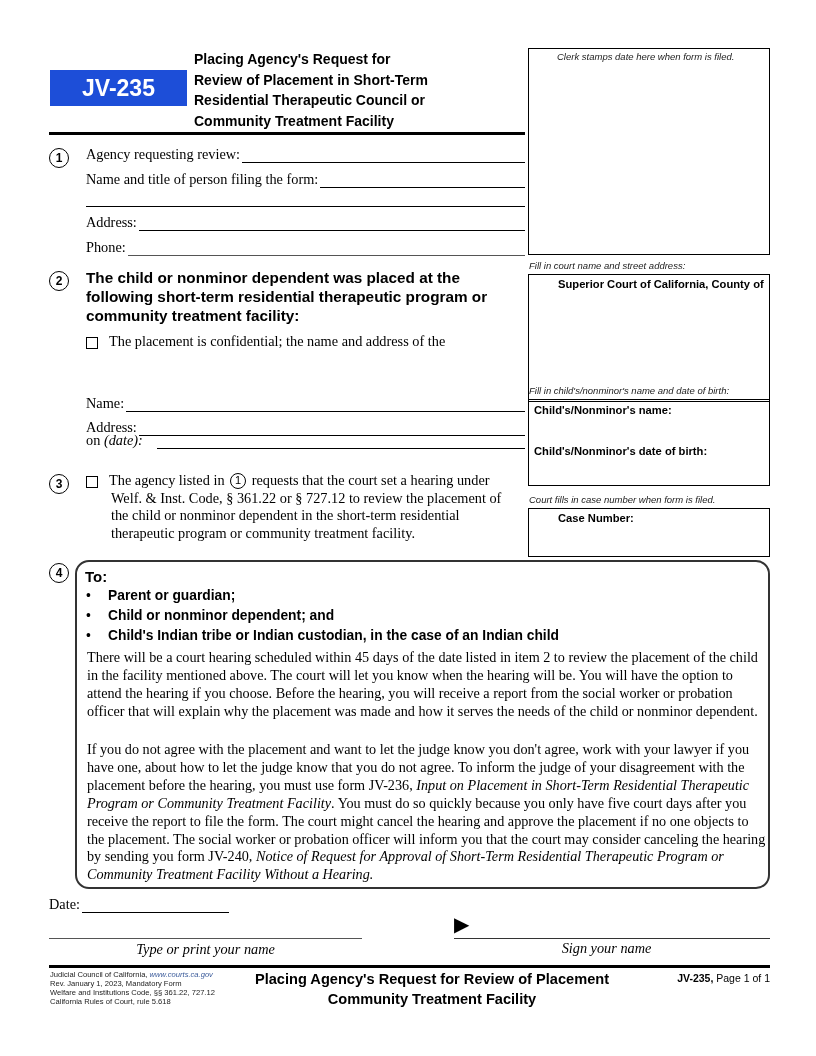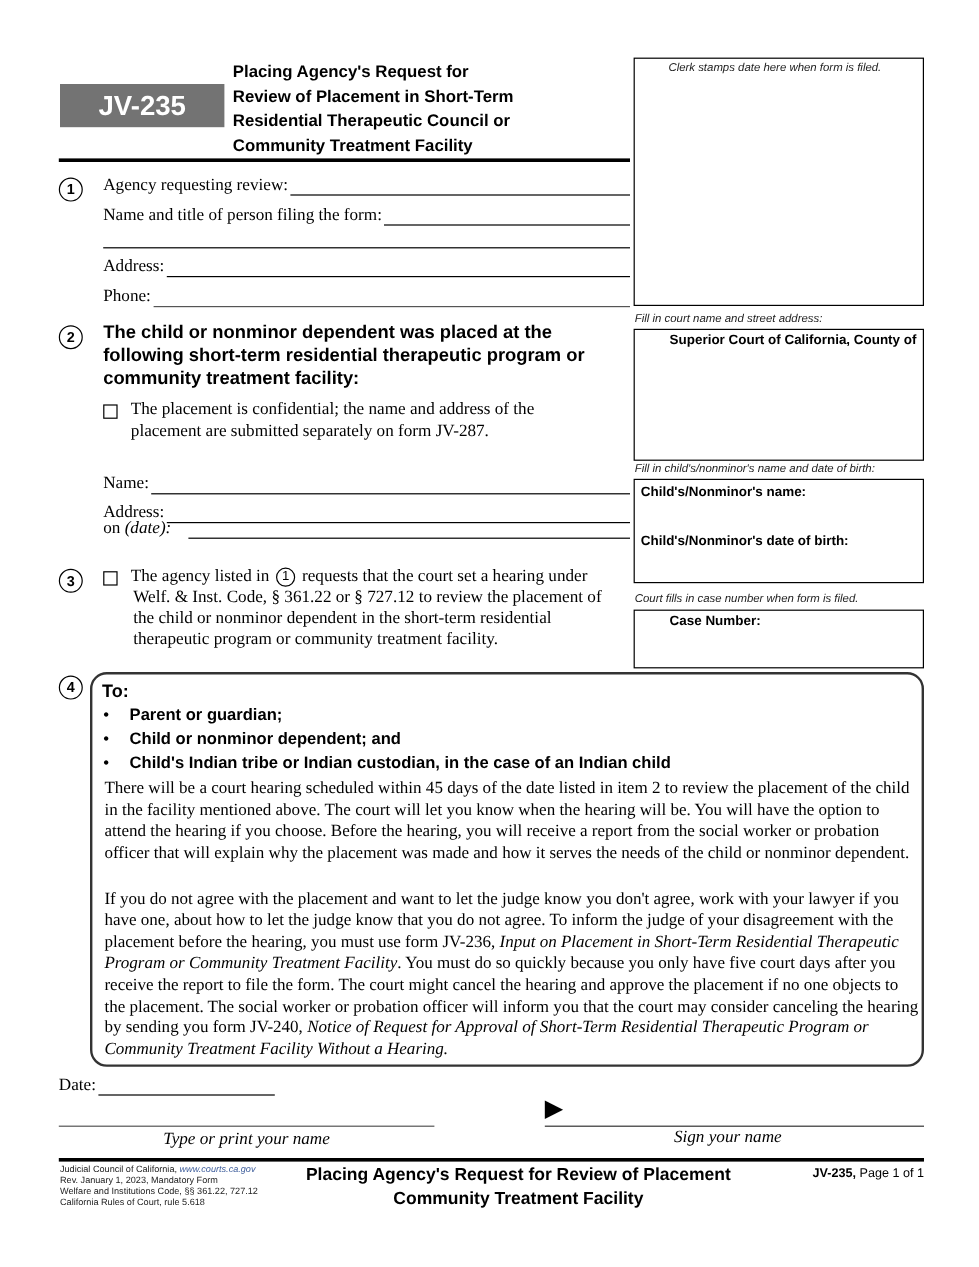--- a/index.html
+++ b/index.html
@@ -1,20 +1,20 @@
 <!DOCTYPE html>
 <html><head>
 <meta charset="utf-8">
 <style>
   html, body { margin: 0; padding: 0; background: #ffffff; }
   body { width: 816px; height: 1056px; position: relative; overflow: hidden; color: #000; font-family: "Liberation Serif", serif; }
   .abs { position: absolute; }
 
   
-  .form-id-box { left: 50px; top: 70px; width: 137px; height: 36px; background: #737373; color: #fff; font-family: "Liberation Sans", sans-serif; font-weight: bold; font-size: 23px; display: flex; align-items: center; justify-content: center; }
+  .form-id-box { left: 50px; top: 70px; width: 137px; height: 36px; background: #1d4ed8; color: #fff; font-family: "Liberation Sans", sans-serif; font-weight: bold; font-size: 23px; display: flex; align-items: center; justify-content: center; }
   .title { left: 194px; top: 49px; width: 330px; font-family: "Liberation Sans", sans-serif; font-weight: bold; font-size: 14px; line-height: 20.5px; }
   .header-rule { left: 49px; top: 132px; width: 476px; height: 3px; background: #000; }
 
   
   .rbox { border: 1px solid #000; box-sizing: border-box; padding-left: 24px; }
   .rlabel { font-family: "Liberation Sans", sans-serif; font-style: italic; font-size: 9.5px; color: #222; }
   .rhead { font-family: "Liberation Sans", sans-serif; font-weight: bold; font-size: 11.2px; }
 
   
   .circle { width: 20px; height: 20px; border: 1.3px solid #000; border-radius: 50%; box-sizing: border-box; font-family: "Liberation Sans", sans-serif; font-weight: bold; font-size: 12px; display: flex; align-items: center; justify-content: center; }
@@ -58,21 +58,21 @@
   <div>Residential Therapeutic Council or</div>
   <div>Community Treatment Facility</div>
 </div>
 <div class="abs header-rule"></div>
 
 <div class="abs rbox" style="left:528px; top:48px; width:242px; height:207px;">
   <div class="rlabel" style="padding:2px 4px;">Clerk stamps date here when form is filed.</div>
 </div>
 
 <div class="abs rlabel" style="left:529px; top:260px;">Fill in court name and street address:</div>
-<div class="abs rbox" style="left:528px; top:274px; width:242px; height:110px;">
+<div class="abs rbox" style="left:528px; top:274px; width:242px; height:128px;">
   <div class="rhead" style="padding:3px 5px;">Superior Court of California, County of</div>
   <div style="padding:0 5px; font-size:12px;"></div>
 </div>
 
 <div class="abs rlabel" style="left:529px; top:385px;">Fill in child's/nonminor's name and date of birth:</div>
 <div class="abs rbox" style="left:528px; top:399px; width:242px; height:87px;">
   <div class="rhead" style="position:absolute; left:5px; top:4px;">Child's/Nonminor's name:</div>
   <div style="position:absolute; left:5px; top:20px; width:230px; height:18px;"></div>
   <div class="rhead" style="position:absolute; left:5px; top:45px;">Child's/Nonminor's date of birth:</div>
   <div style="position:absolute; left:5px; top:61px; width:230px; height:18px;"></div>
@@ -111,21 +111,20 @@
   </div>
 <div class="abs item2-heading" style="left:86px; top:268px; width:440px;">
   <div>The child or nonminor dependent was placed at the</div>
   <div>following short-term residential therapeutic program or</div>
   <div>community treatment facility:</div>
 </div>
 
 <div class="abs checkbox" style="left:86px; top:337px; width:12px; height:12px;"></div>
 <div class="abs body-text" style="left:109px; top:333px; width:410px;">
   <div>The placement is confidential; the name and address of the</div>
-  <div>placement are submitted separately on form JV-287.</div>
 </div>
 
 <div class="abs field" style="left:86px; top:395px; width:439px;">
   <span class="lbl">Name:</span>
   <span class="line"></span>
 </div>
 <div class="abs field" style="left:86px; top:419px; width:439px;">
   <span class="lbl">Address:</span>
   <span class="line"></span>
 </div>

